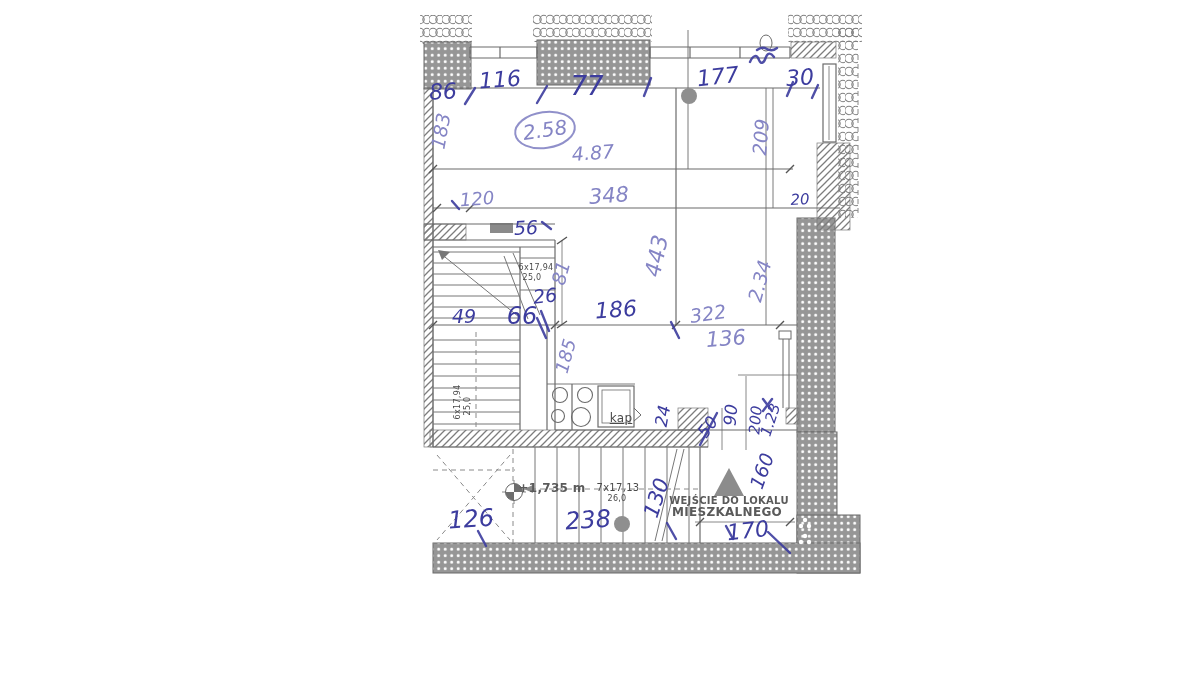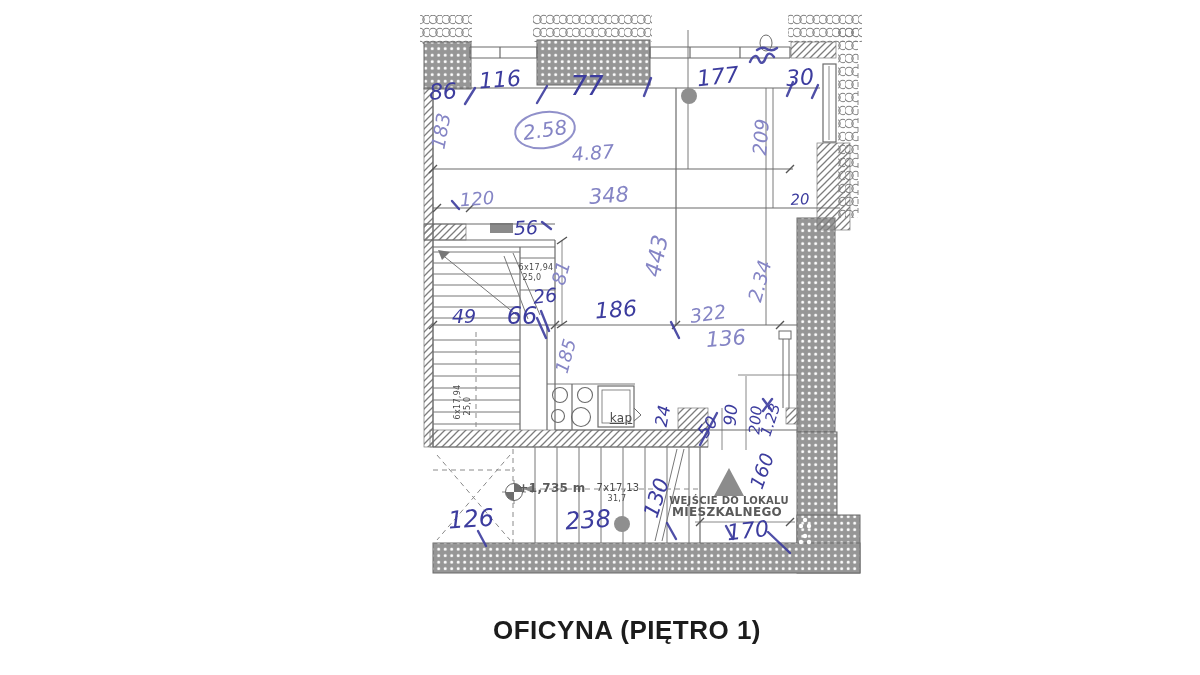--- a/index.html
+++ b/index.html
@@ -207,21 +207,20 @@
       <span class="ann hand lt" style="left: 657px; top: 256px; font-size: 22px; transform: translate(-50%, -50%) rotate(-78deg);">443</span>
       <span class="ann hand lt" style="left: 760px; top: 281px; font-size: 19px; transform: translate(-50%, -50%) rotate(-75deg);">2.34</span>
       <span class="ann hand lt" style="left: 708px; top: 314px; font-size: 19px; transform: translate(-50%, -50%) rotate(-8deg);">322</span>
       <span class="ann hand lt" style="left: 726px; top: 339px; font-size: 21px; transform: translate(-50%, -50%) rotate(-4deg);">136</span>
       <span class="ann hand lt" style="left: 566px; top: 356px; font-size: 18px; transform: translate(-50%, -50%) rotate(-75deg);">185</span>
       <span class="ann print" style="left: 536px; top: 268px; font-size: 8px; transform: translate(-50%, -50%) rotate(0deg);">6x17,94</span>
       <span class="ann print" style="left: 532px; top: 278px; font-size: 8px; transform: translate(-50%, -50%) rotate(0deg);">25,0</span>
       <span class="ann print" style="left: 458px; top: 402px; font-size: 8px; transform: translate(-50%, -50%) rotate(-90deg);">6x17,94</span>
       <span class="ann print" style="left: 468px; top: 406px; font-size: 8px; transform: translate(-50%, -50%) rotate(-90deg);">25,0</span>
       <span class="ann print" style="left: 618px; top: 488px; font-size: 10px; transform: translate(-50%, -50%) rotate(0deg);">7x17,13</span>
-      <span class="ann print" style="left: 617px; top: 499px; font-size: 8px; transform: translate(-50%, -50%) rotate(0deg);">31,7</span>
+      <span class="ann print" style="left: 617px; top: 499px; font-size: 8px; transform: translate(-50%, -50%) rotate(0deg);">26,0</span>
       <span class="ann print pb" style="left: 552px; top: 488px; font-size: 12px; transform: translate(-50%, -50%) rotate(0deg);">+1,735 m</span>
       <span class="ann print" style="left: 621px; top: 418px; font-size: 12px; transform: translate(-50%, -50%) rotate(0deg); text-decoration: underline;">kap</span>
       <span class="ann print pb" style="left: 729px; top: 501px; font-size: 10px; transform: translate(-50%, -50%) rotate(0deg);">WEJŚCIE DO LOKALU</span>
       <span class="ann print pb" style="left: 727px; top: 512px; font-size: 12px; transform: translate(-50%, -50%) rotate(0deg);">MIESZKALNEGO</span>
     </div>
 
-  <div class="caption">OFICYNA (PIĘTRO 1)</div>
 </div>
 
 </body></html>

